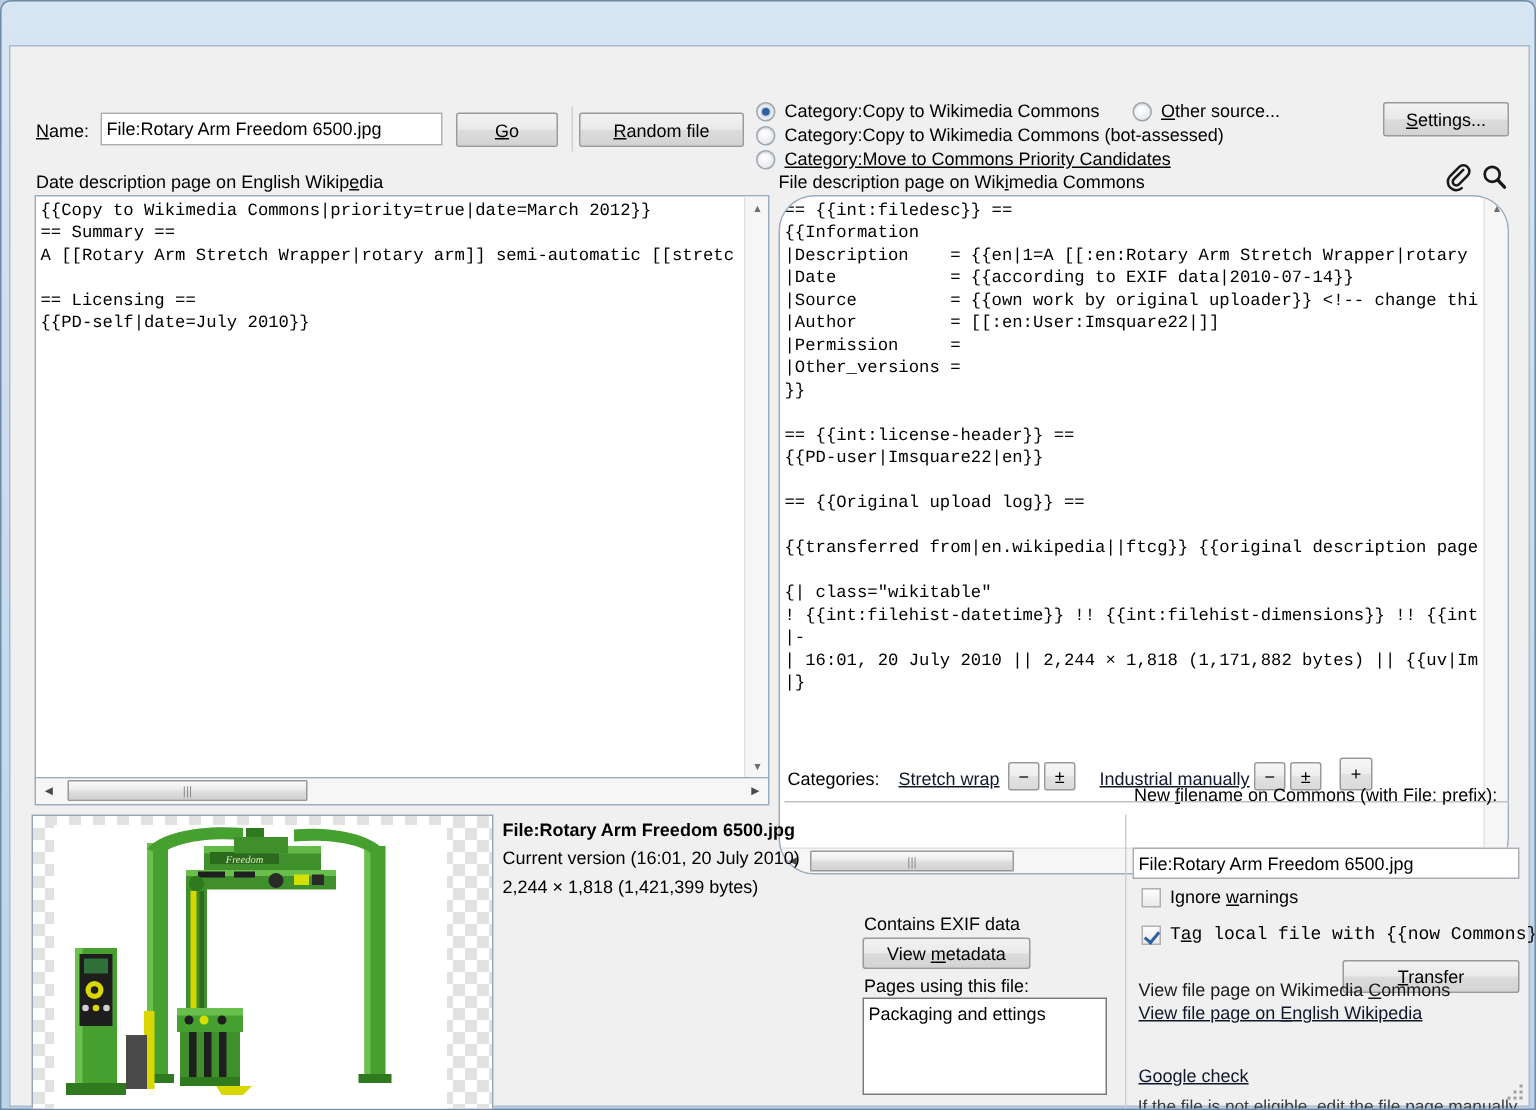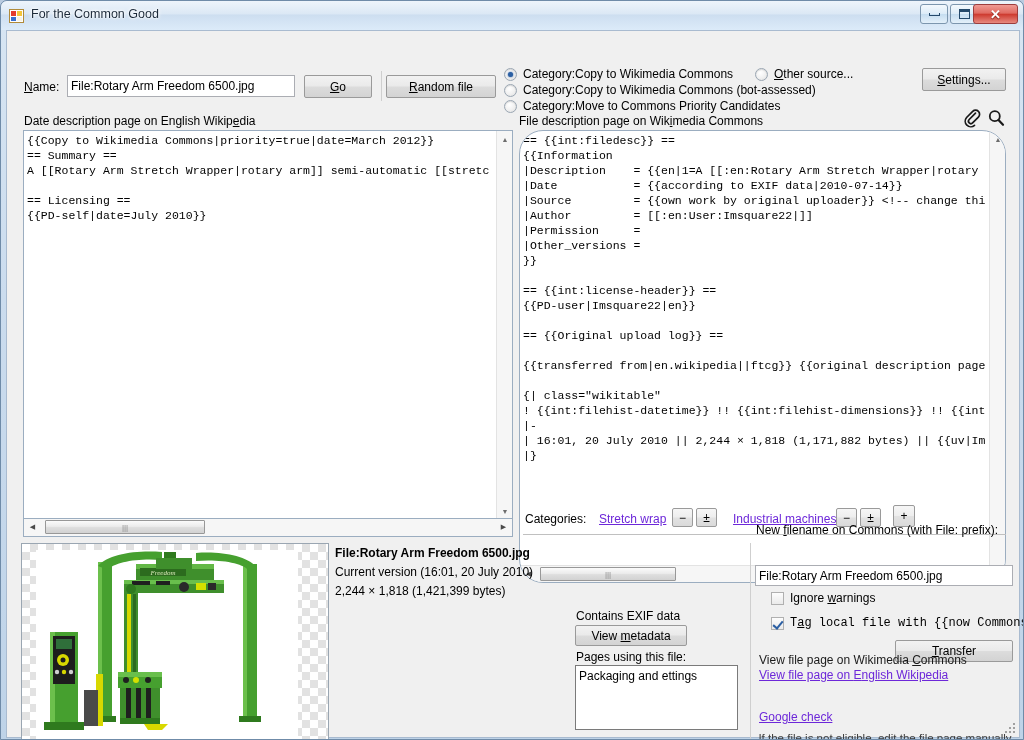--- a/index.html
+++ b/index.html
@@ -104,21 +104,21 @@
     box-shadow: inset 0 1px 1px rgba(0,0,0,0.12);
   }
   .radio.checked .dot::after {
     content: ""; position: absolute; left: 3px; top: 3px;
     width: 5px; height: 5px; border-radius: 50%;
     background: #2b5fa3;
     box-shadow: 0 0 2px #2b5fa3;
   }
   .radio .rtext { margin-left: 6px; font-size: 12px; white-space: nowrap; }
 
-  .checkbox { position: absolute; display: flex; align-items: center; cursor: pointer; margin-left: 10px; }
+  .checkbox { position: absolute; display: flex; align-items: center; cursor: pointer; }
   .checkbox .box {
     width: 13px; height: 13px; flex: none;
     background: linear-gradient(to bottom,#fdfdfd,#eaeaea);
     border: 1px solid #b0b0b0;
     position: relative;
   }
   .checkbox.checked .box::after {
     content: "";
     position: absolute; left: 3px; top: 1px;
     width: 4px; height: 8px;
@@ -159,21 +159,21 @@
   .hscroll .arrow-right { right: 0; }
   .hthumb {
     position: absolute; top: 1px; height: 14px;
     background: linear-gradient(to bottom, #fbfbfb 0%, #ececec 45%, #dedede 55%, #d2d2d2 100%);
     border: 1px solid #989898; border-radius: 1px;
     display: flex; align-items: center; justify-content: center;
   }
   .grip { font-size: 8px; color: #8a8a8a; letter-spacing: 0px; }
 
   
-  .link { color: #6d28d9; text-decoration: underline; cursor: pointer; }
+  .link { color: #0f172a; text-decoration: underline; cursor: pointer; }
 
   
   #preview-frame {
     position: absolute; left: 14px; top: 512px; width: 308px; height: 216px;
     border: 1px solid #9aa6b2;
     background-color: #ffffff;
     background-image:
       linear-gradient(45deg, #e2e2e2 25%, transparent 25%, transparent 75%, #e2e2e2 75%),
       linear-gradient(45deg, #e2e2e2 25%, transparent 25%, transparent 75%, #e2e2e2 75%);
     background-size: 16px 16px;
@@ -189,46 +189,20 @@
   .hr { position: absolute; height: 1px; background: #c0c0c0; }
   .vr { position: absolute; width: 1px; background: #cfcfcf; }
 
   #grip-corner { position: absolute; right: 2px; bottom: 2px; width: 14px; height: 14px; }
 </style>
 </head>
 <body>
 
 <div id="window">
 
-  <div id="titlebar">
-    <div id="title-icon">
-      <svg width="16" height="16" viewBox="0 0 16 16">
-        <rect x="0.5" y="1.5" width="14" height="13" fill="#fdfdfd" stroke="#b08a3a"></rect>
-        <rect x="2" y="3" width="5" height="5" fill="#e23b2e"></rect>
-        <rect x="8" y="3" width="5" height="5" fill="#f3c63c"></rect>
-        <rect x="2" y="9" width="5" height="4" fill="#3a6fd0"></rect>
-        <rect x="8" y="9" width="5" height="4" fill="#f7f3e3"></rect>
-      </svg>
-    </div>
-    <div id="title-text">For the Common Good</div>
-
-    <div class="caption-btn" id="btn-min">
-      <span class="glyph">
-          <span class="min-glyph"></span>
-        </span>
-    </div>
-    <div class="caption-btn" id="btn-max">
-      <span class="glyph">
-          <span class="max-glyph"></span>
-        </span>
-    </div>
-    <div class="caption-btn" id="btn-close">
-      <span class="glyph">✕</span>
-    </div>
-  </div>
 
   <div id="client">
 
     <div class="lbl" style="left:17px; top:49px;">
       <span class="u">N</span><span>ame:</span>
     </div>
     <div class="txtbox" style="left:60px; top:44px; width:228px; height:22px;">
       <span>File:Rotary Arm Freedom 6500.jpg</span>
     </div>
     <div class="btn" style="left:297px; top:44px; width:68px; height:23px;">
@@ -240,21 +214,21 @@
     </div>
 
     <div class="radio checked" style="left:497px; top:36px;">
       <span class="dot"></span>
       <span class="rtext">Category:Copy to Wikimedia Commons</span>
     </div>
     <div class="radio" style="left:497px; top:52px;">
       <span class="dot"></span>
       <span class="rtext">Category:Copy to Wikimedia Commons (bot-assessed)</span>
     </div>
-    <div class="radio" style="left:497px; top:68px;">
+    <div class="radio" style="left:497px; top:68px;text-decoration:underline;">
       <span class="dot"></span>
       <span class="rtext">Category:Move to Commons Priority Candidates</span>
     </div>
     <div class="radio" style="left:748px; top:36px;">
       <span class="dot"></span>
       <span class="rtext">
         <span class="u">O</span><span>ther source...</span>
       </span>
     </div>
 
@@ -337,21 +311,21 @@
           <span class="grip">|||</span>
         </div>
       </div>
     </div>
 
     <div class="lbl" style="left:518px; top:481px;">Categories:</div>
     <div class="link" style="position:absolute; left:592px; top:481px;">Stretch wrap</div>
     <div class="btn-sm" style="position:absolute; left:665px; top:477px; width:21px; height:19px;">−</div>
     <div class="btn-sm" style="position:absolute; left:689px; top:477px; width:21px; height:19px;">±</div>
 
-    <div class="link" style="position:absolute; left:726px; top:481px;">Industrial machines</div>
+    <div class="link" style="position:absolute; left:726px; top:481px;">Industrial manually</div>
     <div class="btn-sm" style="position:absolute; left:829px; top:477px; width:21px; height:19px;">−</div>
     <div class="btn-sm" style="position:absolute; left:853px; top:477px; width:21px; height:19px;">±</div>
     <div class="btn-sm" style="position:absolute; left:886px; top:474px; width:22px; height:22px;">+</div>
 
     <div class="hr" style="left:516px; top:503px; width:483px;"></div>
 
     <div id="preview-frame">
       <div id="preview-white">
         <svg width="262" height="203" viewBox="0 0 262 203">
 

